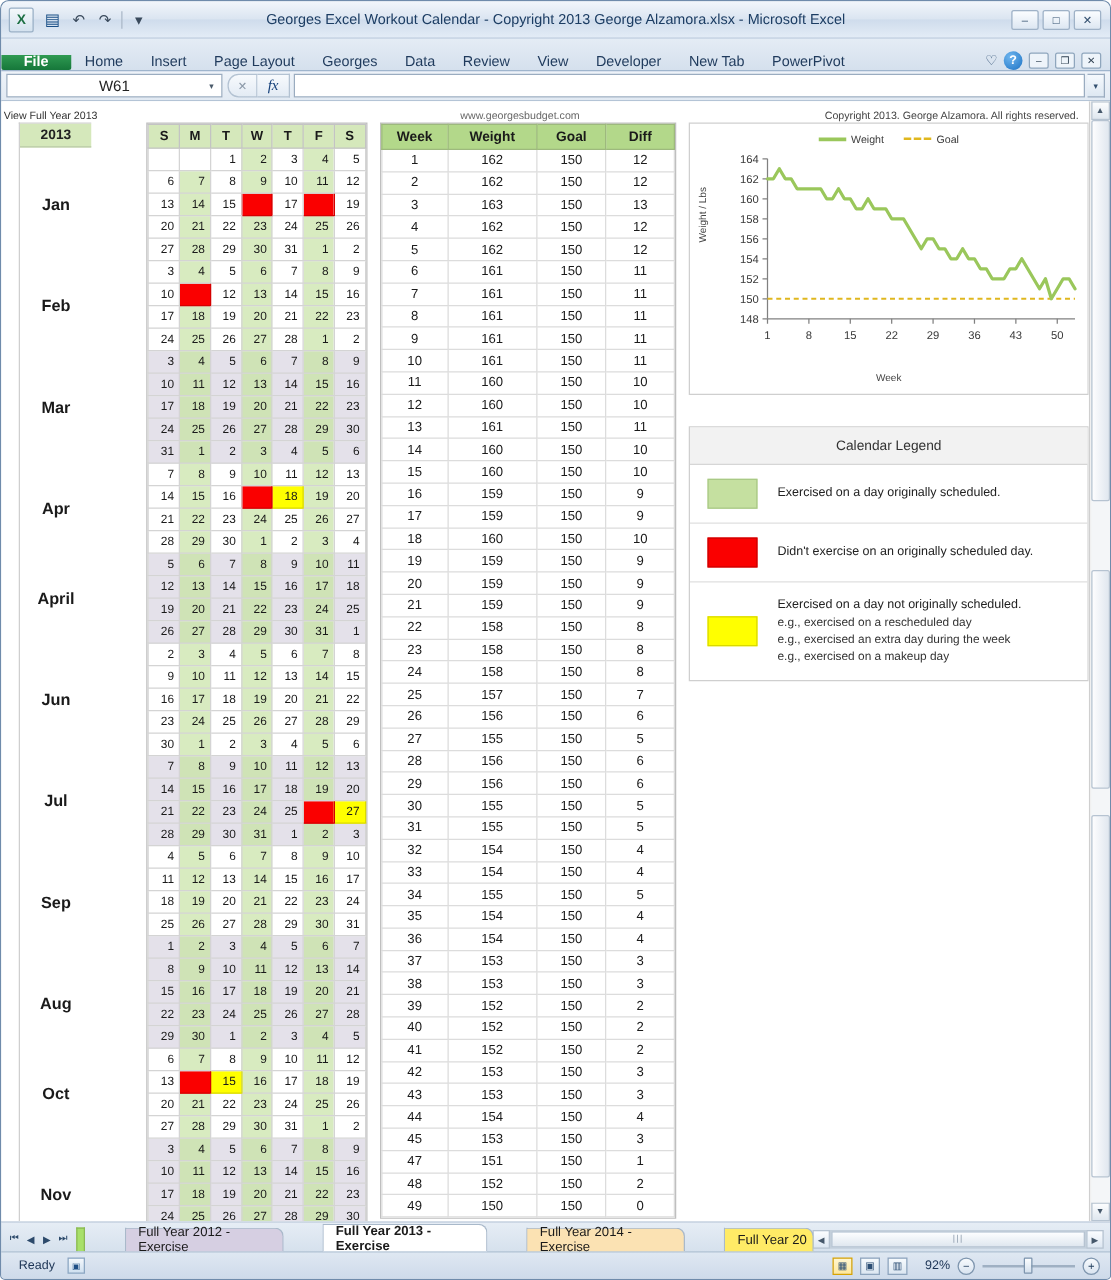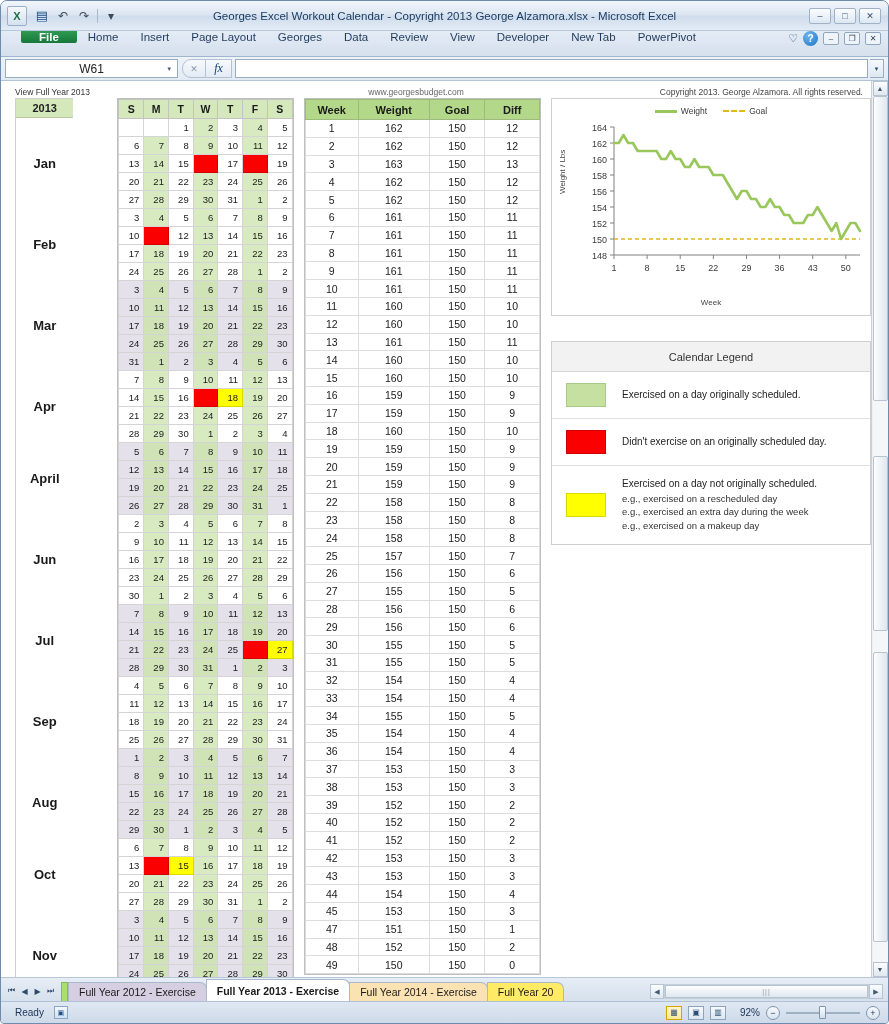--- a/index.html
+++ b/index.html
@@ -50,25 +50,24 @@
   .wc {
     width:22px; height:16px; border:1px solid #9fb2c7; border-radius:2px;
     background: linear-gradient(180deg,#fbfdff,#dde7f2);
     display:flex; align-items:center; justify-content:center;
     font-size:9px; color:#33506f;
   }
 
   
   .ribbon {
     height: 26px; flex:0 0 26px;
-    display:flex; align-items:flex-start;
+    display:flex; align-items:flex-end;
     background: linear-gradient(180deg,#e4ecf5,#d5e0ed);
     border-bottom: 1px solid #9fb5cd;
     position:relative;
-    padding-left:20px;
   }
   .rtab {
     padding: 0 11px; display:flex; align-items:center;
     font-size: 11.5px; color:#1f3a5c; cursor:default;
   }
   .rtab.file {
     background: linear-gradient(180deg,#2f9a52,#16773a);
     color:#ffffff; font-weight:600; padding:0 18px;
     border-radius: 0 0 2px 2px;
   }
@@ -118,21 +117,21 @@
     display:flex;align-items:center;justify-content:center;font-size:7px;color:#33506f;margin-right:2px;}
 
   
   .sheetwrap { flex:1; display:flex; background:#ffffff; position:relative; overflow:hidden; }
   .sheet {
     flex:1; position:relative; background:#ffffff;
     padding: 4px 0 0 0; overflow:hidden;
   }
   .toprow {
     display:flex; align-items:center; height:13px;
-    font-size:8.5px; color:#555; padding:0 8px 0 14px;
+    font-size:8.5px; color:#555; padding:0 8px 0 2px;
   }
   .toprow .left { color:#333; }
   .toprow .mid { position:absolute; left:300px; width:230px; text-align:center; color:#666; }
   .toprow .right { margin-left:auto; color:#444; font-size:8.5px; }
 
   .panels { display:flex; align-items:flex-start; padding-left:14px; gap:0; }
 
   
   .calwrap { display:flex;gap:44px; }
   .monthcol {
@@ -246,20 +245,21 @@
   }
   .navbtns { display:flex; align-items:center; gap:0px; padding:0 4px 3px 2px; }
   .navbtn { width:13px;height:14px; display:flex;align-items:center;justify-content:center;
     font-size:8px; color:#2d4a6b; }
   .stab {
     height:19px; display:flex; align-items:center;
     padding:0 10px; font-size:10.5px; color:#1a1a1a;
     border:1px solid #a9b9ca; border-bottom:none;
     border-radius: 0 7px 0 0; margin-right:-1px;
     position:relative;
+    margin-left:32px;
   }
   .stab.t-purple { background:#d6cfe2; }
   .stab.t-active { background:#ffffff; font-weight:bold; height:22px; z-index:3; }
   .stab.t-orange { background:#fbe2b3; }
   .stab.t-yellow { background:#ffeb66; }
   .stab.trunc { max-width:108px; overflow:hidden; white-space:nowrap; }
   .greenmark { width:7px;height:19px;background:#a8e06a;border:1px solid #8ab854;border-bottom:none;}
   .hscroll { margin-left:auto; display:flex; align-items:center; padding:0 5px 2px 0; }
   .hs-arrow { width:14px;height:15px;background:linear-gradient(180deg,#fbfdff,#dde7f2);border:1px solid #b6c3d1;
     display:flex;align-items:center;justify-content:center;font-size:7px;color:#46586b;}

